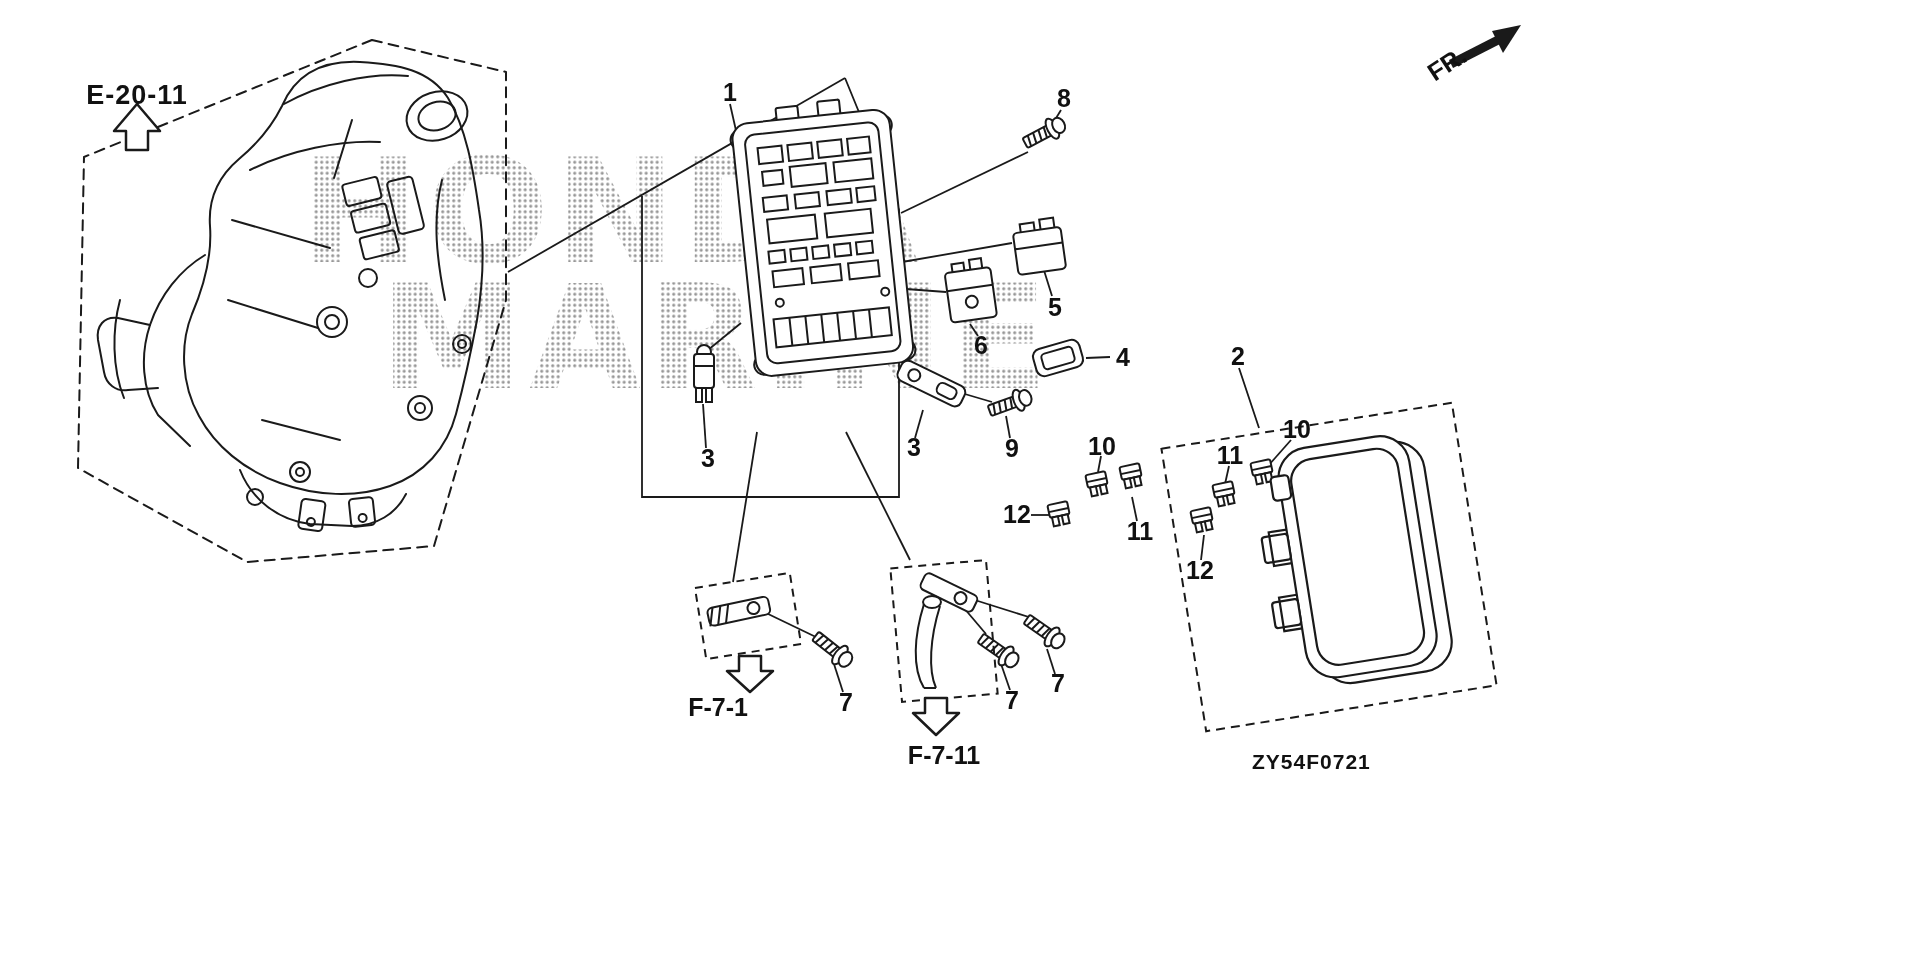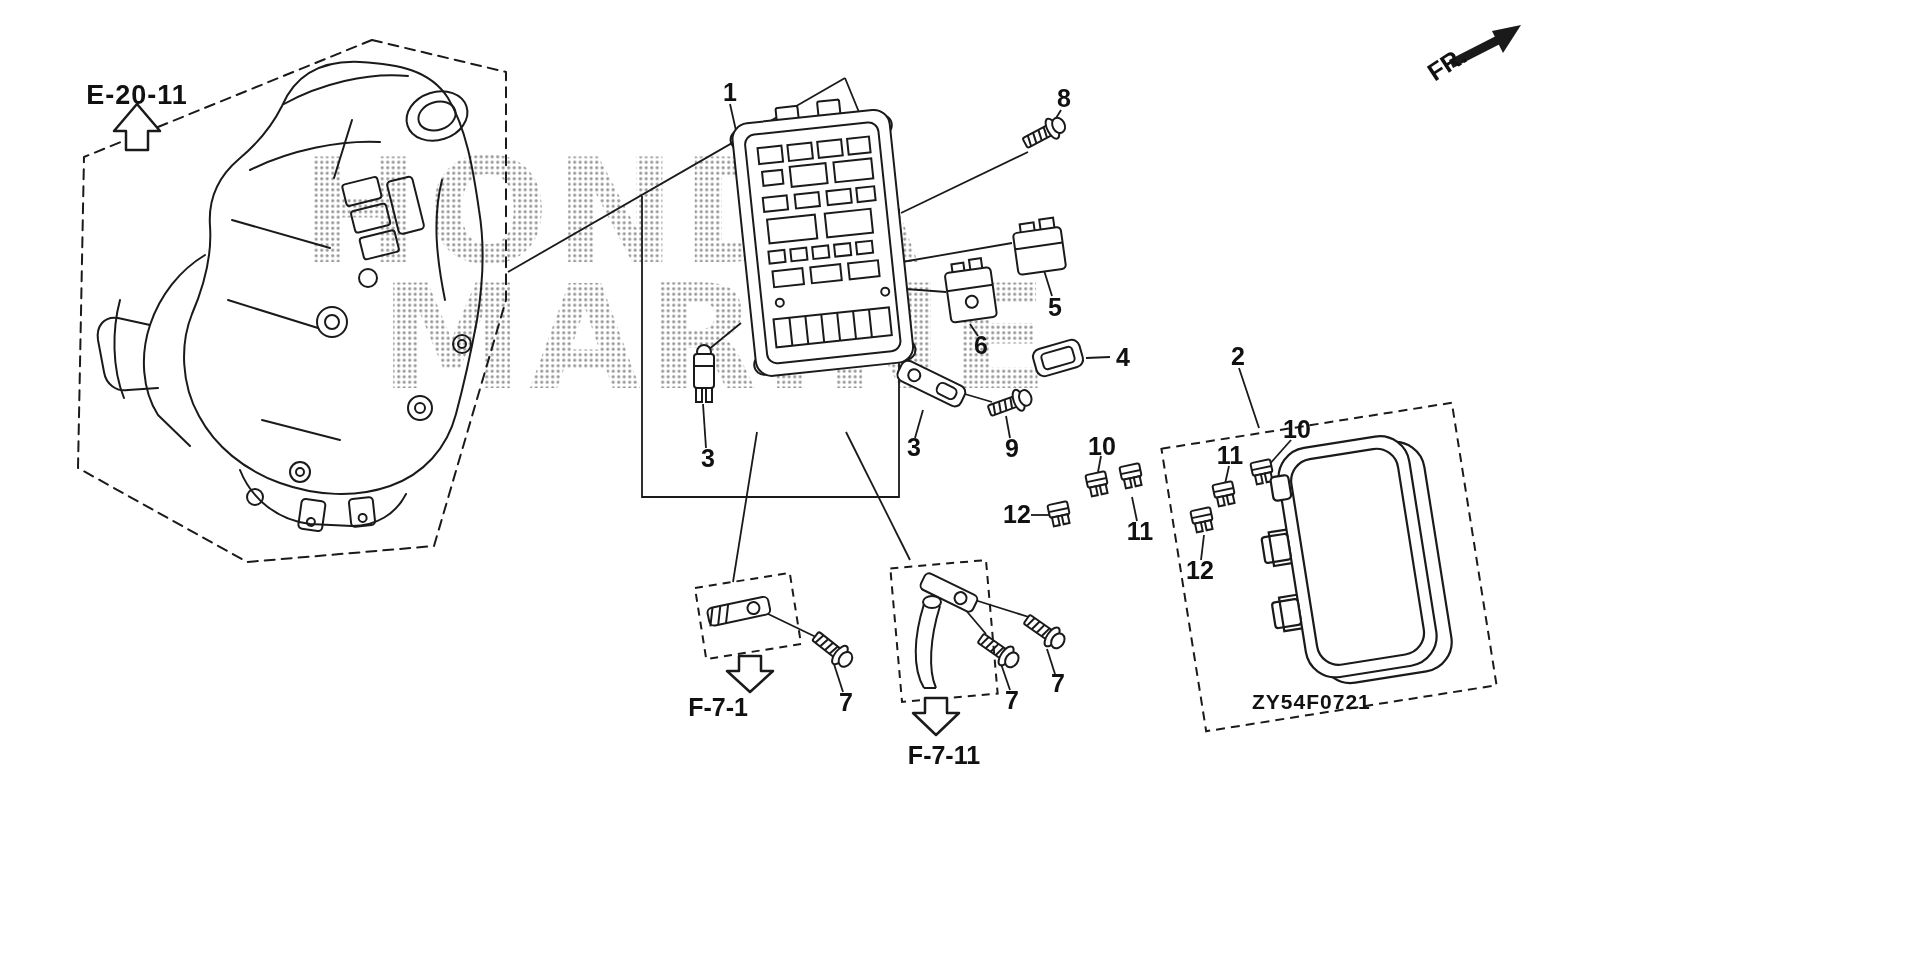--- a/index.html
+++ b/index.html
@@ -243,21 +243,21 @@
   <g>
     <path d="M1451,64 L1500,39" stroke="#1a1a1a" stroke-width="9" fill="none"></path>
     <polygon points="1521,25 1492,31 1503,53" fill="#1a1a1a"></polygon>
   </g>
 </svg>
 
   <div class="lbl lbl-big" style="left:137px;top:95px;">E-20-11</div>
   <div class="lbl" style="left:718px;top:707px;">F-7-1</div>
   <div class="lbl" style="left:944px;top:755px;">F-7-11</div>
   <div class="lbl lbl-fr" style="left:1447px;top:64px;">FR.</div>
-  <div class="lbl-code lbl" style="left:1252px;top:691px;">ZY54F0721</div>
+  <div class="lbl-code lbl" style="left:1252px;top:751px;">ZY54F0721</div>
 
   <div class="lbl" style="left:730px;top:92px;">1</div>
   <div class="lbl" style="left:1064px;top:98px;">8</div>
   <div class="lbl" style="left:1055px;top:307px;">5</div>
   <div class="lbl" style="left:981px;top:345px;">6</div>
   <div class="lbl" style="left:1123px;top:357px;">4</div>
   <div class="lbl" style="left:1238px;top:356px;">2</div>
   <div class="lbl" style="left:708px;top:458px;">3</div>
   <div class="lbl" style="left:914px;top:447px;">3</div>
   <div class="lbl" style="left:1012px;top:448px;">9</div>

